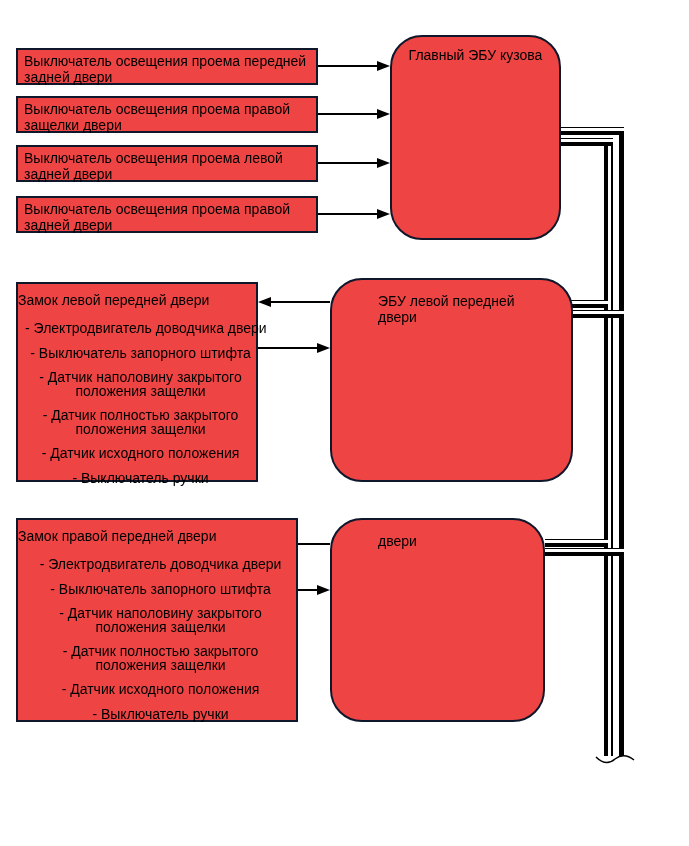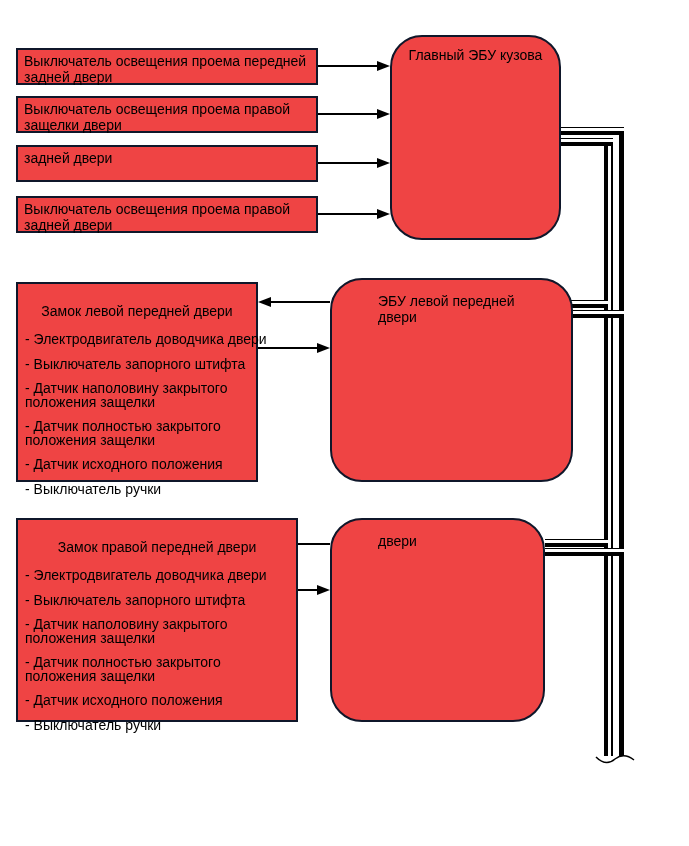--- a/index.html
+++ b/index.html
@@ -9,24 +9,24 @@
   }
   .box{
     position:absolute;border:2px solid #0f172a;background:#ef4444;box-sizing:border-box;z-index:4;
     font-size:14px;line-height:16px;
   }
   .rbox{border-radius:32px;}
   .sw-box{padding:3px 6px;}
   .ln{display:block;white-space:nowrap;}
   .main-ecu-label{display:block;text-align:center;padding-top:10px;white-space:nowrap;}
   .door-ecu-label{display:block;padding:13px 0 0 46px;line-height:16px;}
-  .lock-title{display:block;text-align:center;padding-top:19px;margin-bottom:14px;white-space:nowrap;}
+  .lock-title{display:block;padding-top:8px;margin-bottom:14px;white-space:nowrap;}
   .lock-items{padding-left:7px;}
   .item{margin-bottom:11px;line-height:13.5px;}
-  .item .ln{white-space:nowrap;}
+  .item .ln{white-space:nowrap;text-align:center;}
   
   .aline{position:absolute;height:2px;background:#000;z-index:3;}
   
   .ah-r{position:absolute;width:0;height:0;border-top:5px solid transparent;
         border-bottom:5px solid transparent;border-left:13px solid #000;z-index:3;}
   .ah-l{position:absolute;width:0;height:0;border-top:5px solid transparent;
         border-bottom:5px solid transparent;border-right:13px solid #000;z-index:3;}
   
   .vline{position:absolute;background:#000;z-index:1;}
   
@@ -41,20 +41,21 @@
 
   <div class="box sw-box" style="left:16px;top:48px;width:302px;height:37px;">
     <span class="ln">Выключатель освещения проема передней</span>
     <span class="ln">задней двери</span>
   </div>
   <div class="box sw-box" style="left:16px;top:96px;width:302px;height:37px;">
     <span class="ln">Выключатель освещения проема правой</span>
     <span class="ln">защелки двери</span>
   </div>
   <div class="box sw-box" style="left:16px;top:145px;width:302px;height:37px;">
+    <span class="ln">Выключатель освещения проема левой</span>
     <span class="ln">задней двери</span>
   </div>
   <div class="box sw-box" style="left:16px;top:196px;width:302px;height:37px;">
     <span class="ln">Выключатель освещения проема правой</span>
     <span class="ln">задней двери</span>
   </div>
 
   <div class="aline" style="left:318px;top:65px;width:59px;"></div>
   <div class="ah-r" style="left:377px;top:61px;"></div>
   <div class="aline" style="left:318px;top:113px;width:59px;"></div>

